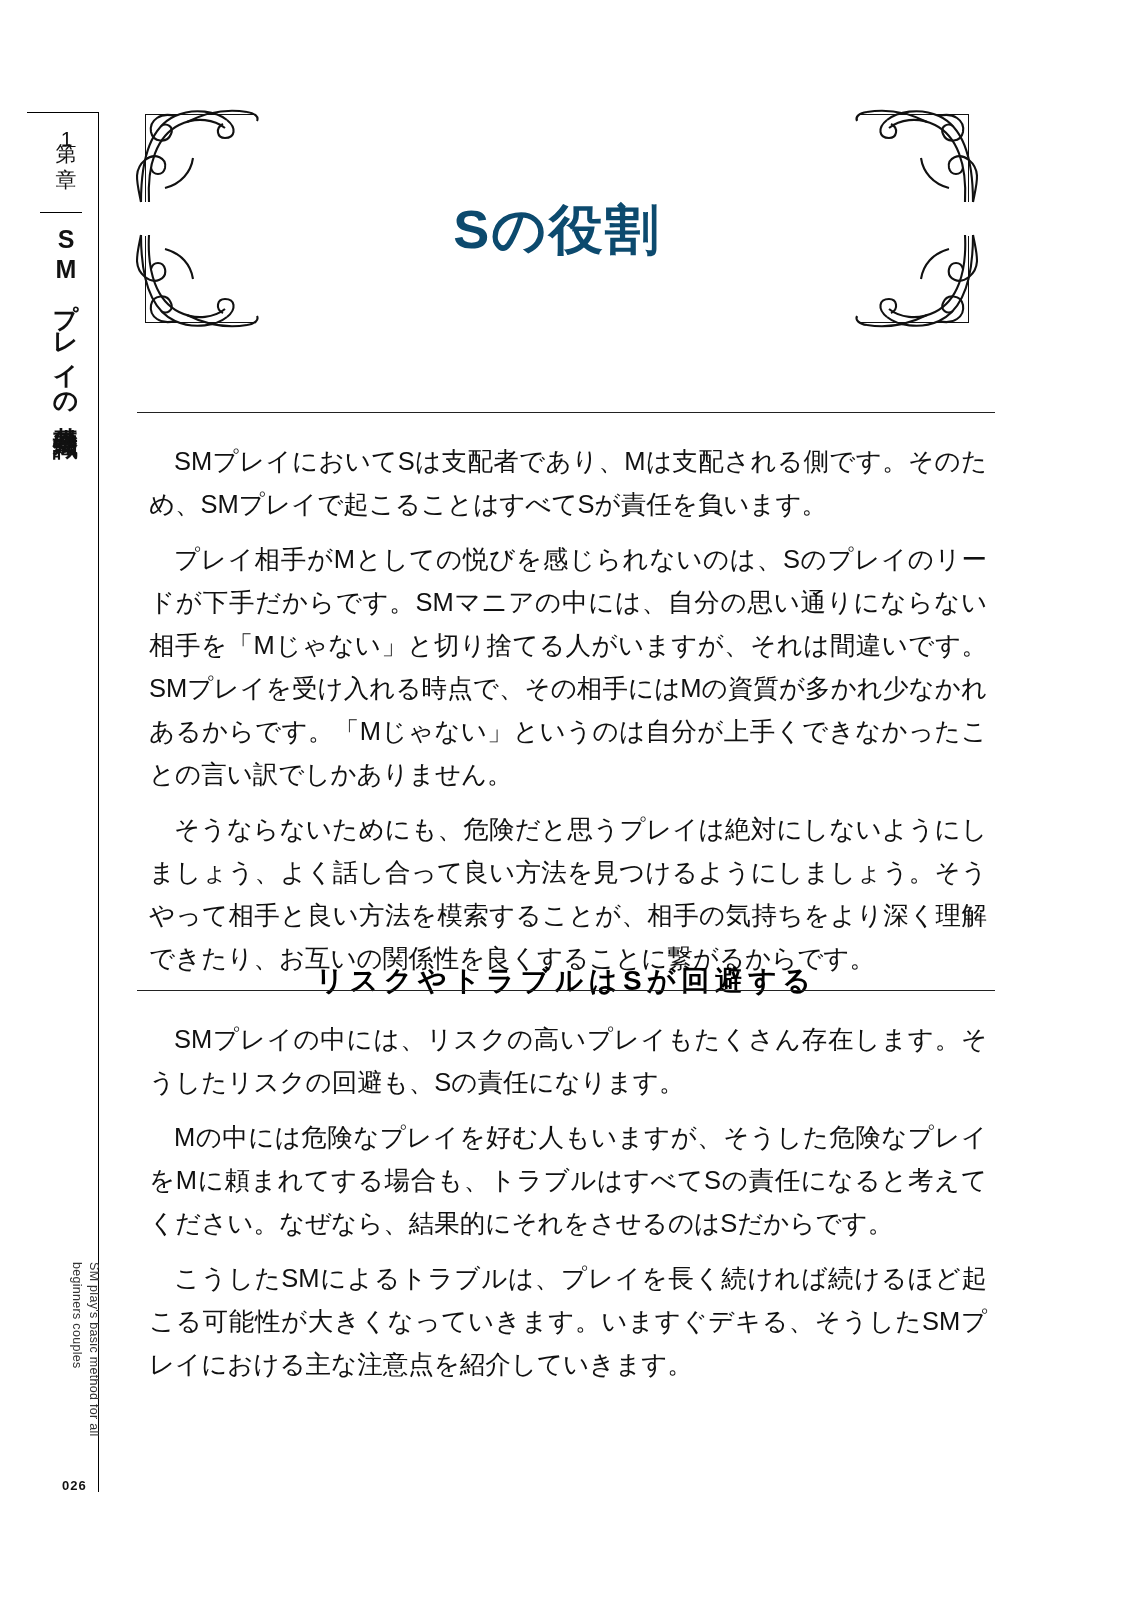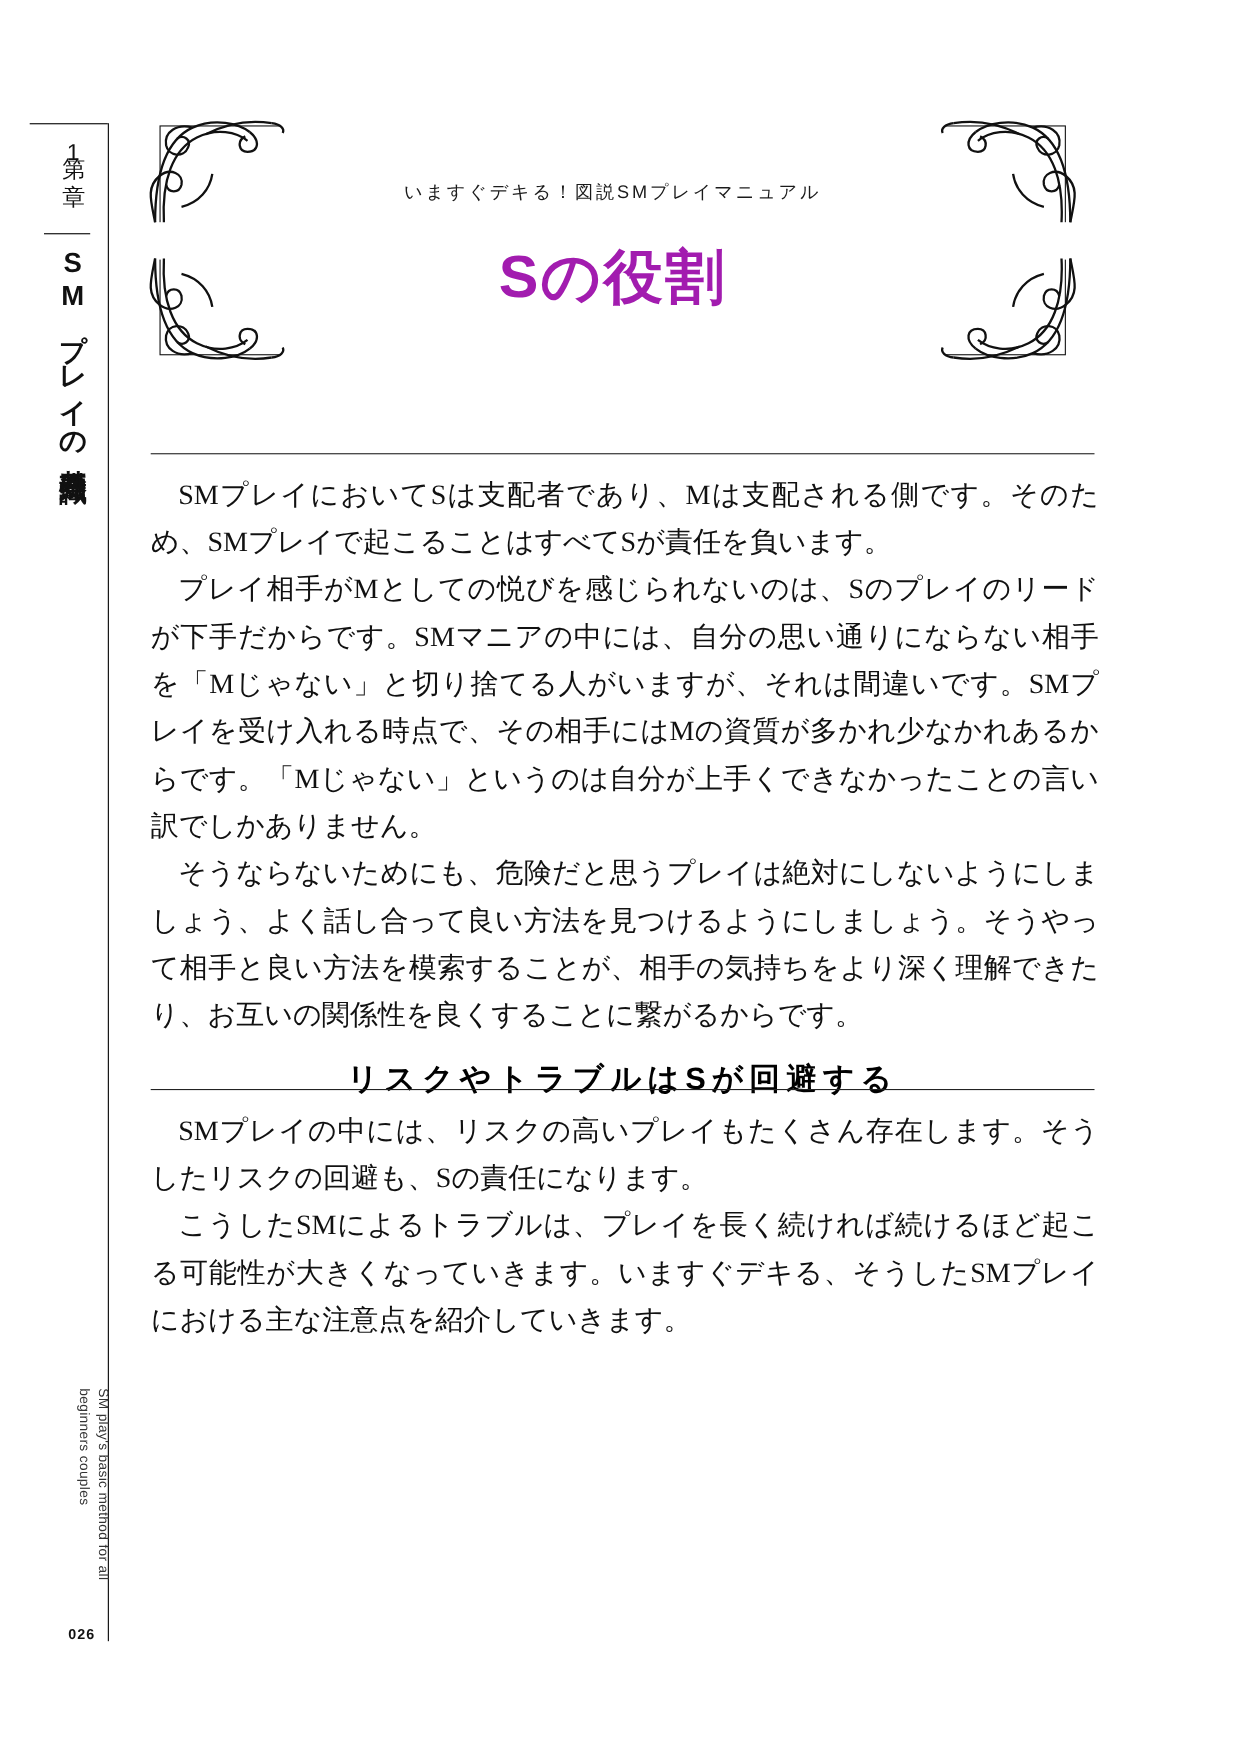--- a/index.html
+++ b/index.html
@@ -155,22 +155,21 @@
   }
   .title-main {
     position: absolute;
     left: 0;
     top: 88px;
     width: 100%;
     text-align: center;
     font-size: 54px;
     font-weight: bold;
     letter-spacing: 2px;
-    color: #a21caf;
-    margin-top: 22px;
+    color: #0c4a6e;
   }
 
   
   .section-heading {
     position: absolute;
     width: 858px;
     left: 7px;
     text-align: center;
     font-size: 28px;
     font-weight: bold;
@@ -190,23 +189,22 @@
     position: absolute;
     left: 7px;
     width: 862px;
     font-size: 25.5px;
     line-height: 43px;
     color: #111;
     text-align: justify;
     text-justify: inter-character;
   }
   .body-block p {
-    margin: 0;
+    margin: 12px;
     text-indent: 25px;
-    font-family: Liberation Serif, serif;
   }
 </style>
 </head>
 <body>
 
 <div class="chapter-rail">
   <div class="rail-line"></div>
   <div class="rail-line-short"></div>
   <div class="chapter-num">第1章</div>
   <div class="chapter-div"></div>
@@ -267,33 +265,33 @@
         <path d="M18 100 C16 62 26 34 48 23 C66 14 84 18 94 26"></path>
         <path d="M96 18 C106 26 104 36 94 36 C86 36 84 26 92 22"></path>
         <path d="M44 14 C30 10 18 18 20 30 C22 40 36 42 40 32 C43 25 36 20 30 24"></path>
         <path d="M10 100 C6 80 2 68 14 58 C24 50 36 56 34 66 C32 74 22 74 20 66"></path>
         <path d="M56 20 C72 12 92 6 116 10"></path>
         <path d="M116 10 C124 11 128 15 126 19"></path>
         <path d="M34 86 C50 82 60 70 62 56"></path>
       </g>
     </svg>
 
-    <div class="title-kicker">いますぐデキる！図説SMプレイマニュアル</div>
     <div class="title-main">Sの役割</div>
   </div>
 
   <div class="rule" style="top:412px;"></div>
 
   <div class="body-block" style="top:428px;">
     <p>SMプレイにおいてSは支配者であり、Mは支配される側です。そのため、SMプレイで起こることはすべてSが責任を負います。</p>
     <p>プレイ相手がMとしての悦びを感じられないのは、Sのプレイのリードが下手だからです。SMマニアの中には、自分の思い通りにならない相手を「Mじゃない」と切り捨てる人がいますが、それは間違いです。SMプレイを受け入れる時点で、その相手にはMの資質が多かれ少なかれあるからです。「Mじゃない」というのは自分が上手くできなかったことの言い訳でしかありません。</p>
     <p>そうならないためにも、危険だと思うプレイは絶対にしないようにしましょう、よく話し合って良い方法を見つけるようにしましょう。そうやって相手と良い方法を模索することが、相手の気持ちをより深く理解できたり、お互いの関係性を良くすることに繋がるからです。</p>
   </div>
 
   <div class="section-heading" style="top:962px;">リスクやトラブルはSが回避する</div>
   <div class="rule" style="top:990px;"></div>
 
   <div class="body-block" style="top:1006px;">
     <p>SMプレイの中には、リスクの高いプレイもたくさん存在します。そうしたリスクの回避も、Sの責任になります。</p>
+    <p>Mの中には危険なプレイを好む人もいますが、そうした危険なプレイをMに頼まれてする場合も、トラブルはすべてSの責任になると考えてください。なぜなら、結果的にそれをさせるのはSだからです。</p>
     <p>こうしたSMによるトラブルは、プレイを長く続ければ続けるほど起こる可能性が大きくなっていきます。いますぐデキる、そうしたSMプレイにおける主な注意点を紹介していきます。</p>
   </div>
 
 </div>
 
 </body></html>

